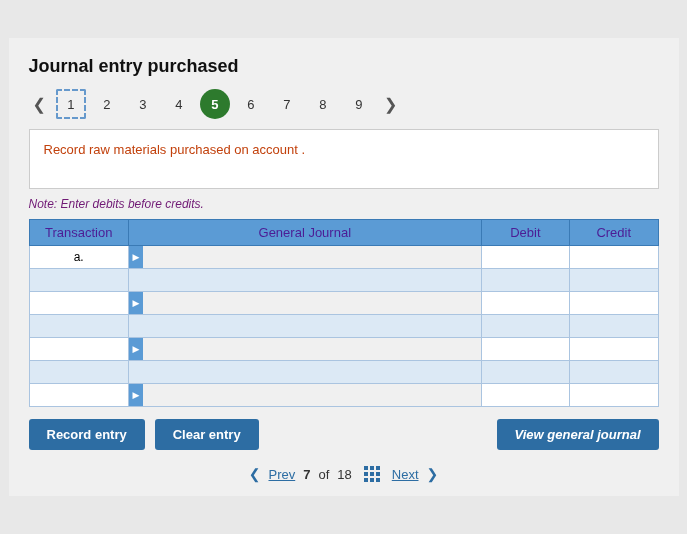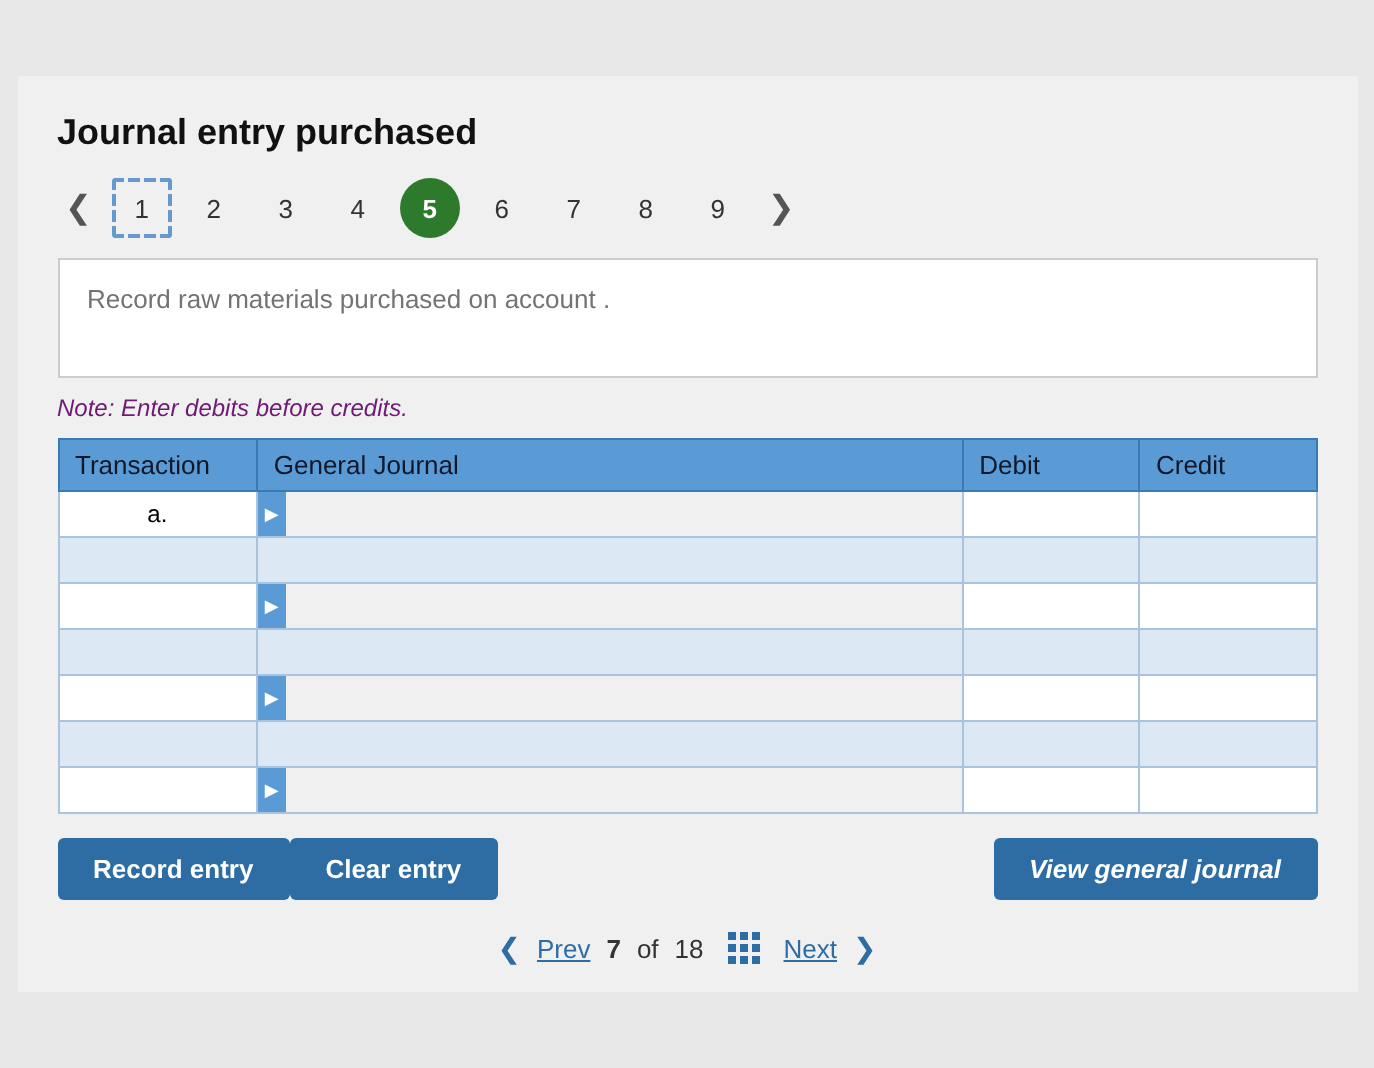--- a/index.html
+++ b/index.html
@@ -56,40 +56,40 @@
       color: #fff;
       border-radius: 50%;
       font-weight: bold;
     }
     .instruction-box {
       background: #fff;
       border: 1px solid #ccc;
       padding: 12px 14px;
       margin-bottom: 8px;
       min-height: 60px;
-      color: #737373;
+      color: #c2410c;
       font-size: 13px;
     }
     .note {
       color: #701a75;
       font-size: 12px;
       margin-bottom: 8px;
       font-style: italic;
     }
     .journal-table {
       width: 100%;
       border-collapse: collapse;
       margin-bottom: 12px;
     }
     .journal-table th {
       background: #5b9bd5;
-      color: #0f172a;
+      color: #4c1d95;
       border: 1px solid #3a7ab5;
       padding: 5px 8px;
-      text-align: left;
+      text-align: center;
       font-weight: normal;
       font-size: 13px;
     }
     .journal-table th.trans-col {
       width: 100px;
     }
     .journal-table th.journal-col {
       width: 360px;
     }
     .journal-table th.debit-col,
@@ -114,20 +114,21 @@
       width: 100%;
       height: 22px;
       border: none;
       background: #fff;
       padding: 2px 4px;
       font-size: 12px;
       outline: none;
     }
     .buttons-row {
       display: flex;
+      gap: 10px;
       margin-bottom: 16px;
       align-items: center;
     }
     .btn {
       padding: 8px 18px;
       font-size: 13px;
       font-weight: bold;
       cursor: pointer;
       border: none;
       color: #fff;

